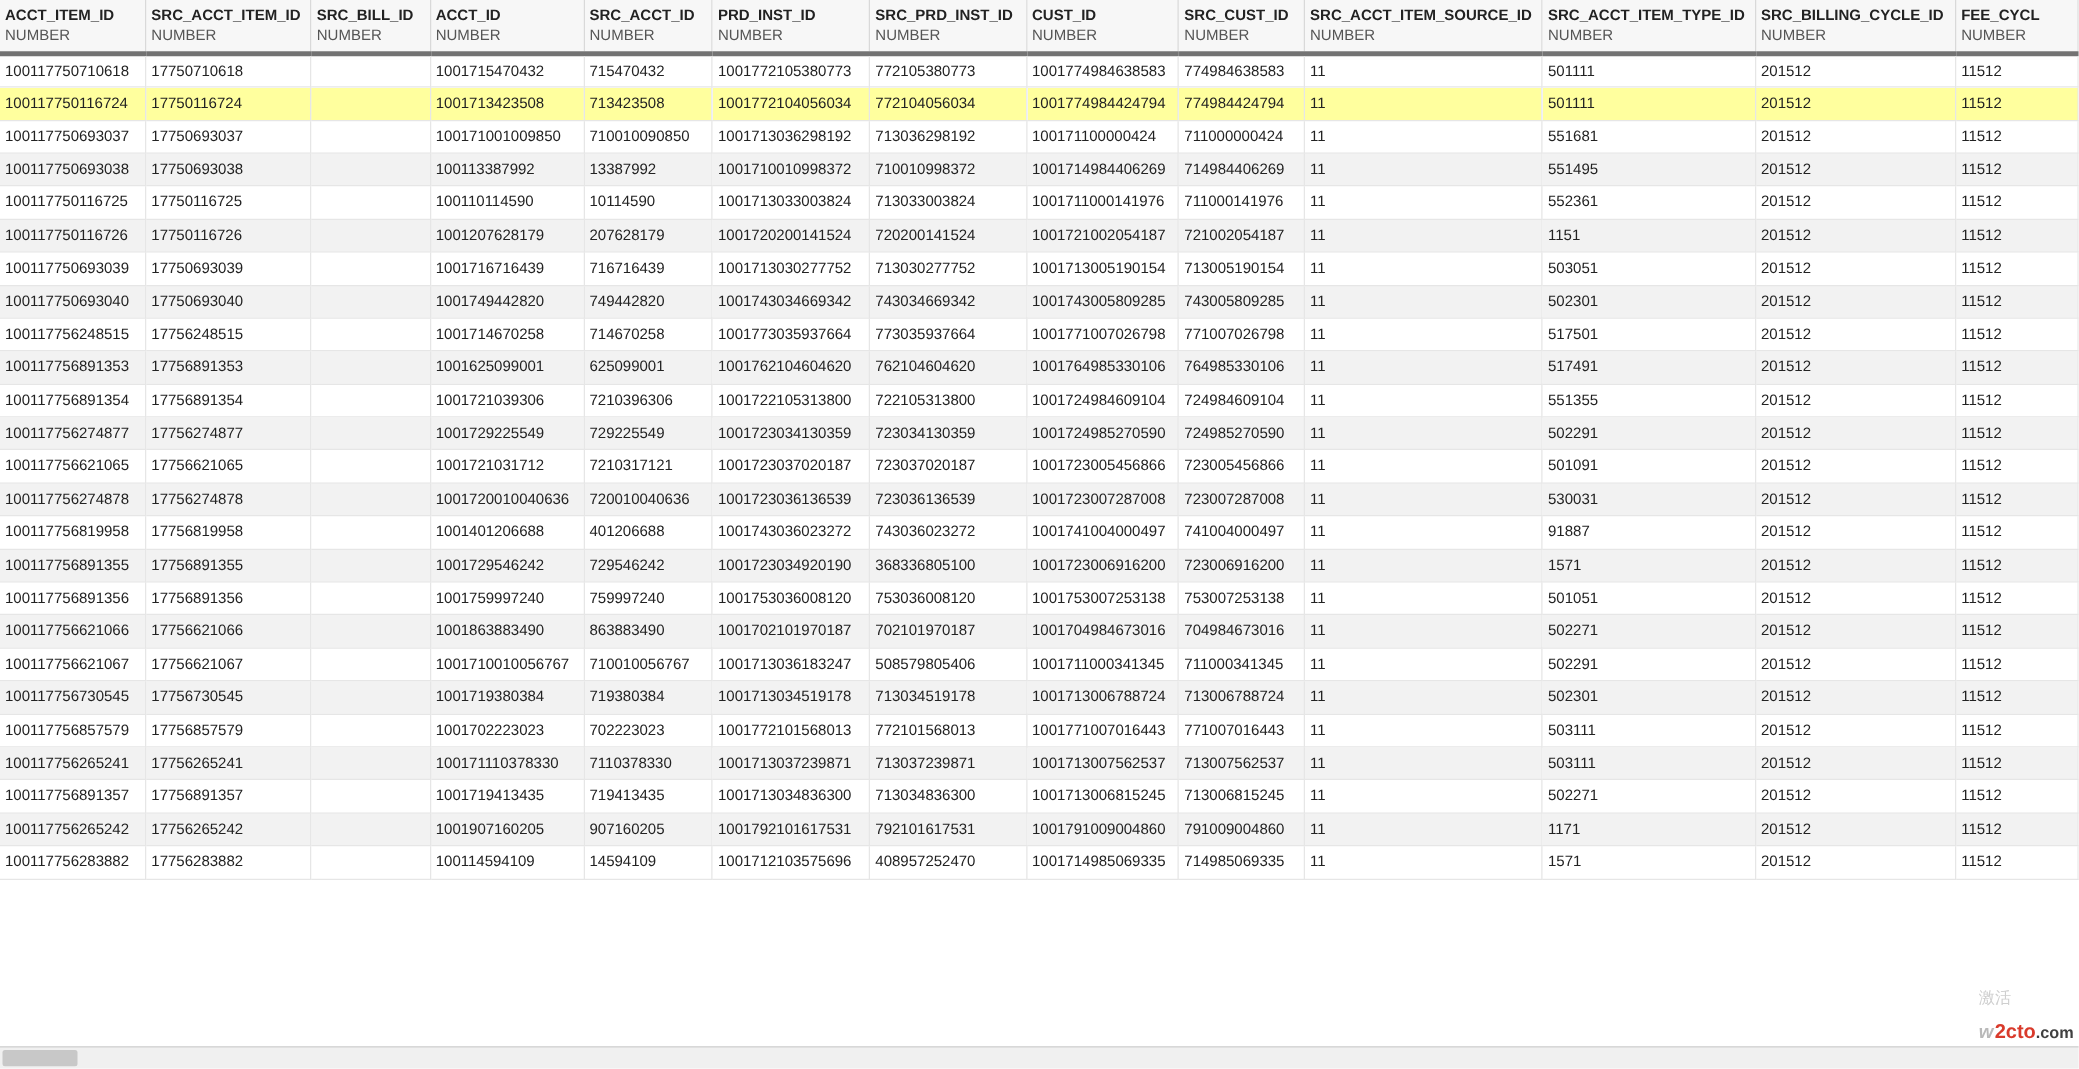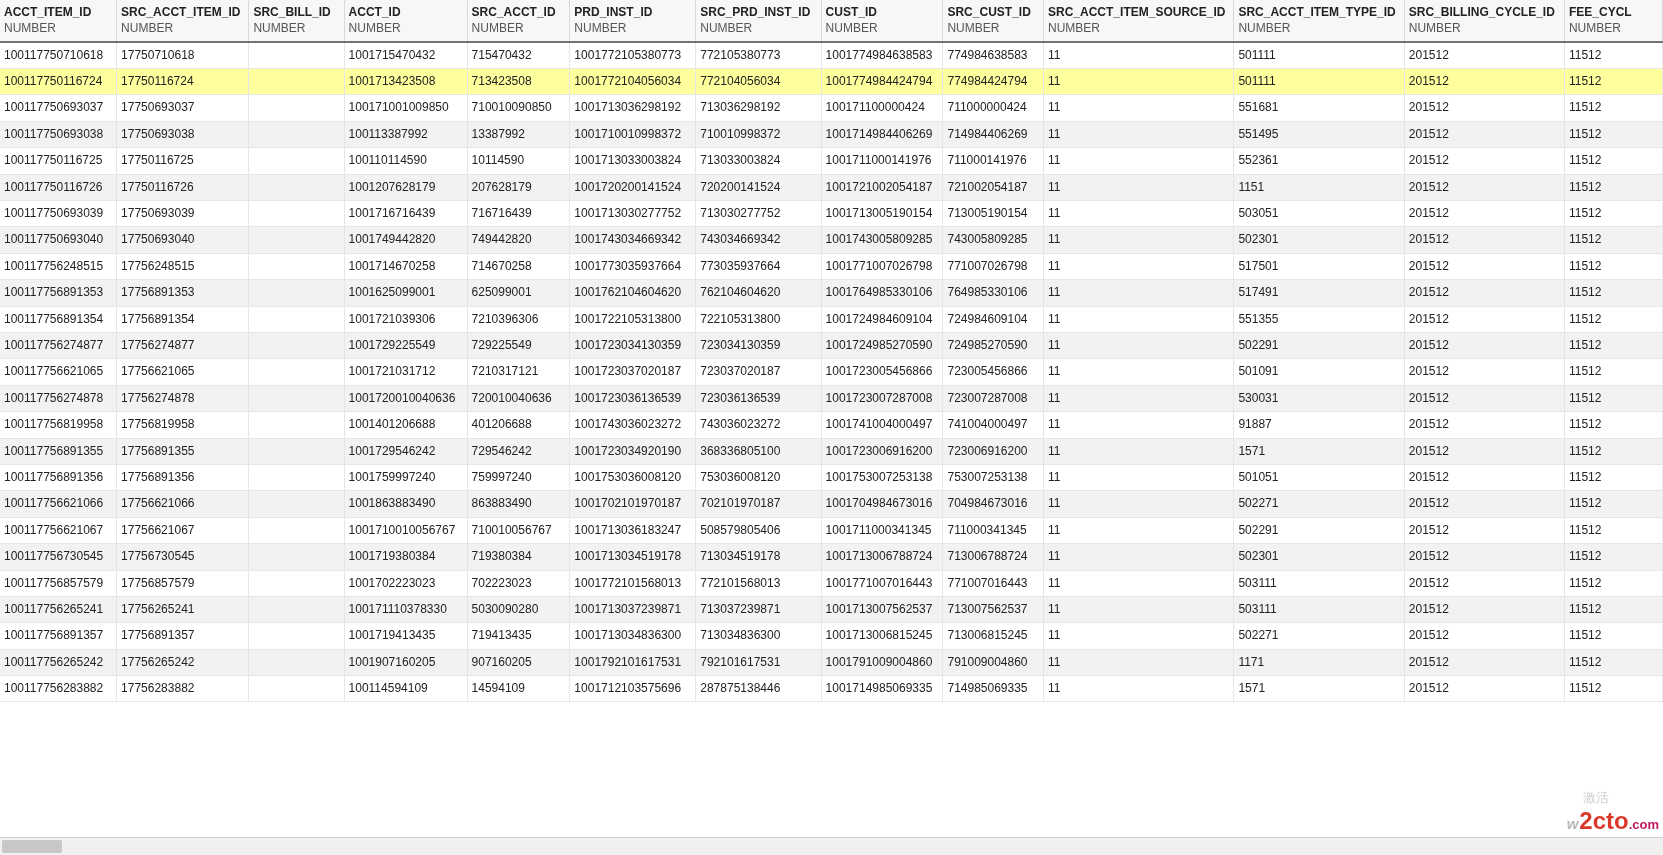--- a/index.html
+++ b/index.html
@@ -1,38 +1,38 @@
 <!DOCTYPE html>
 <html><head>
 <meta charset="utf-8">
 <style>
   html,body{margin:0;padding:0;font-family:Arial,Helvetica,sans-serif;font-size:12px;color:#333;background:#fff}
   .grid-wrap{overflow-x:auto;overflow-y:hidden;width:1663px;height:855px;position:relative}
   table{border-collapse:collapse;table-layout:fixed}
   th,td{text-align:left;padding:5px 8px 5px 4px;white-space:nowrap;overflow:hidden;text-overflow:clip;font-weight:normal;border-right:1px solid #e6e6e6;vertical-align:top}
-  thead th{background:#f7f7f7;border-bottom:2px solid #737373;border-right:1px solid #d9d9d9;font-size:12px;line-height:1.3;color:#222}
+  thead th{background:#f7f7f7;border-bottom:4px solid #737373;border-right:1px solid #d9d9d9;font-size:12px;line-height:1.3;color:#222}
   thead th .col-name{display:block;font-weight:bold}
   thead th .col-type{display:block;color:#555}
   tbody tr{height:26.4px}
   tbody tr:nth-child(odd){background:#ffffff}
   tbody tr:nth-child(even){background:#f2f2f2}
   tbody td{border-bottom:1px solid #e6e6e6;color:#222}
   tbody tr.hl td{background:#ffff9e !important}
   
   .c0{width:116px}.c1{width:114px}.c2{width:94px}.c3{width:118px}.c4{width:104px}
   .c5{width:128px}.c6{width:118px}.c7{width:114px}.c8{width:98px}
   .c9{width:172px}.c10{width:156px}.c11{width:150px}.c12{width:140px}
   
   .hscroll{position:absolute;left:0;right:0;bottom:0;height:17px;background:#f0f0f0;border-top:1px solid #d0d0d0}
   .hscroll-thumb{position:absolute;left:2px;top:2px;width:60px;height:13px;background:#c8c8c8;border-radius:2px}
   
   .wm{position:absolute;right:4px;bottom:20px;font-family:Arial,sans-serif;font-weight:bold;pointer-events:none}
   .wm .w1{color:#b9b9b9;font-size:15px;letter-spacing:1px;font-style:italic}
-  .wm .w2{color:#d93a2b;font-size:24px}
-  .wm .w3{color:#be185d;font-size:13px}
+  .wm .w2{color:#d93a2b;font-size:16px}
+  .wm .w3{color:#404040;font-size:13px}
   .act{position:absolute;right:54px;bottom:48px;color:#cfcfcf;font-size:13px;pointer-events:none;font-family:"Microsoft YaHei",sans-serif}
 </style>
 </head>
 <body>
 
 <div class="grid-wrap">
   <table>
     <thead>
       <tr id="header-row">
           <th class="c0">
@@ -403,21 +403,21 @@
           <td class="c9">11</td>
           <td class="c10">503111</td>
           <td class="c11">201512</td>
           <td class="c12">11512</td>
         </tr>
         <tr>
           <td class="c0">100117756265241</td>
           <td class="c1">17756265241</td>
           <td class="c2"></td>
           <td class="c3">100171110378330</td>
-          <td class="c4">5030090280</td>
+          <td class="c4">7110378330</td>
           <td class="c5">1001713037239871</td>
           <td class="c6">713037239871</td>
           <td class="c7">1001713007562537</td>
           <td class="c8">713007562537</td>
           <td class="c9">11</td>
           <td class="c10">503111</td>
           <td class="c11">201512</td>
           <td class="c12">11512</td>
         </tr>
         <tr>
@@ -450,21 +450,21 @@
           <td class="c11">201512</td>
           <td class="c12">11512</td>
         </tr>
         <tr>
           <td class="c0">100117756283882</td>
           <td class="c1">17756283882</td>
           <td class="c2"></td>
           <td class="c3">100114594109</td>
           <td class="c4">14594109</td>
           <td class="c5">1001712103575696</td>
-          <td class="c6">287875138446</td>
+          <td class="c6">408957252470</td>
           <td class="c7">1001714985069335</td>
           <td class="c8">714985069335</td>
           <td class="c9">11</td>
           <td class="c10">1571</td>
           <td class="c11">201512</td>
           <td class="c12">11512</td>
         </tr>
       </tbody>
   </table>
 

